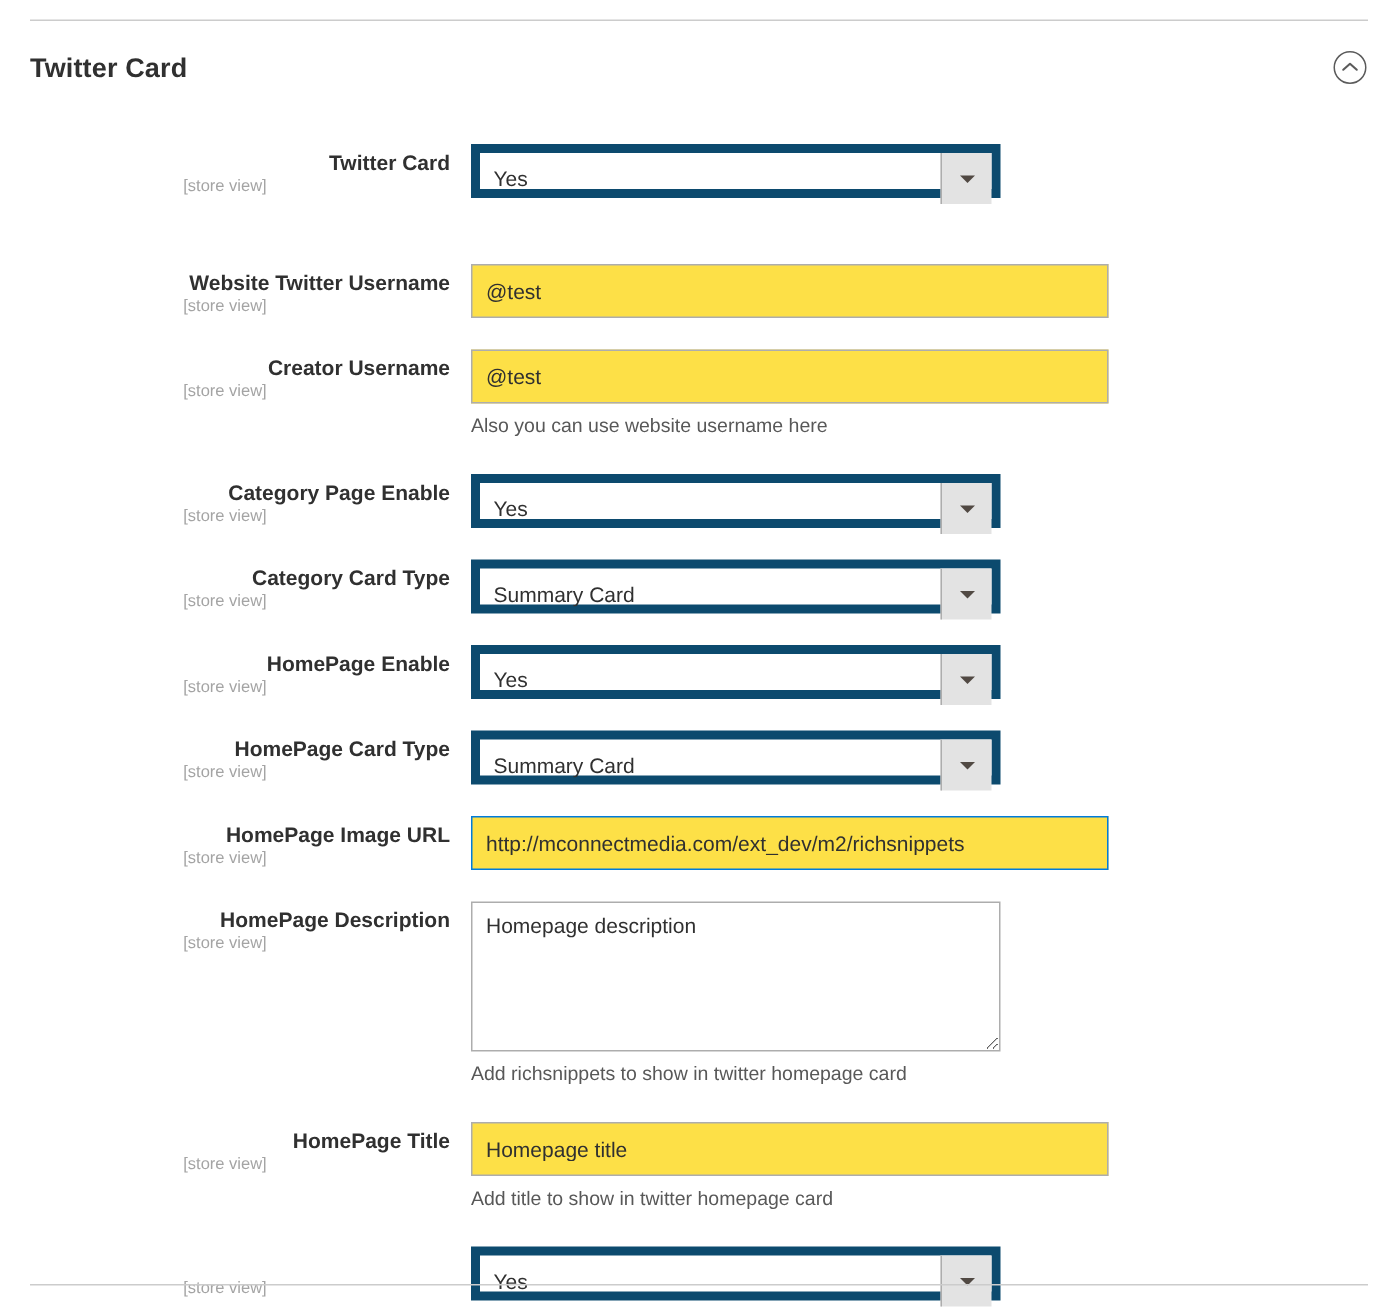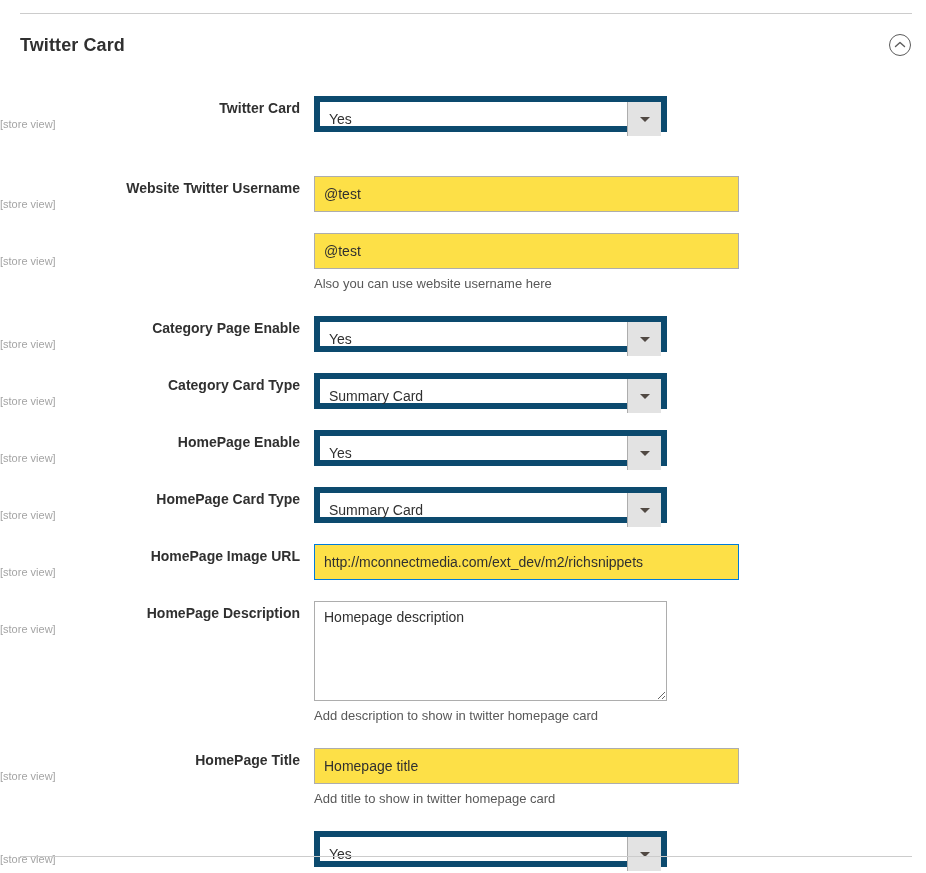--- a/index.html
+++ b/index.html
@@ -90,21 +90,21 @@
     font-size: 14px;
     font-weight: bold;
     color: #303030;
     line-height: 17px;
   }
   .field .scope {
     position: absolute;
     left: 0;
     top: 21px;
     width: 300px;
-    text-align: left;
+    text-align: center;
     font-size: 11px;
     font-weight: normal;
     color: #a4a4a4;
     line-height: 14px;
   }
   .field .ctrl {
     position: absolute;
     left: 314px;
     top: 0;
     width: 353px;
@@ -229,20 +229,21 @@
 
     <div class="field" style="height:36px;margin-top:44px;">
       <div class="lbl">Website Twitter Username</div>
       <div class="scope">[store view]</div>
       <div class="ctrl">
         <input class="inp" type="text" value="@test" style="">
       </div>
     </div>
 
     <div class="field" style="height:62px;">
+      <div class="lbl">Creator Username</div>
       <div class="scope">[store view]</div>
       <div class="ctrl">
         <input class="inp" type="text" value="@test" style="">
       </div>
       <div class="note" style="top:42px;">Also you can use website username here</div>
     </div>
 
     <div class="field" style="height:36px;">
       <div class="lbl">Category Page Enable</div>
       <div class="scope">[store view]</div>
@@ -302,21 +303,21 @@
         <input class="inp focused" type="text" value="http://mconnectmedia.com/ext_dev/m2/richsnippets" style="">
       </div>
     </div>
 
     <div class="field" style="height:126px;text-decoration:underline;">
       <div class="lbl">HomePage Description</div>
       <div class="scope">[store view]</div>
       <div class="ctrl">
         <textarea class="ta" style="">Homepage description</textarea>
       </div>
-      <div class="note" style="top:106px;">Add description to show in twitter homepage card</div>
+      <div class="note" style="top:106px;">Add richsnippets to show in twitter homepage card</div>
     </div>
 
     <div class="field" style="height:62px;">
       <div class="lbl">HomePage Title</div>
       <div class="scope">[store view]</div>
       <div class="ctrl">
         <input class="inp" type="text" value="Homepage title" style="">
       </div>
       <div class="note" style="top:42px;">Add title to show in twitter homepage card</div>
     </div>

